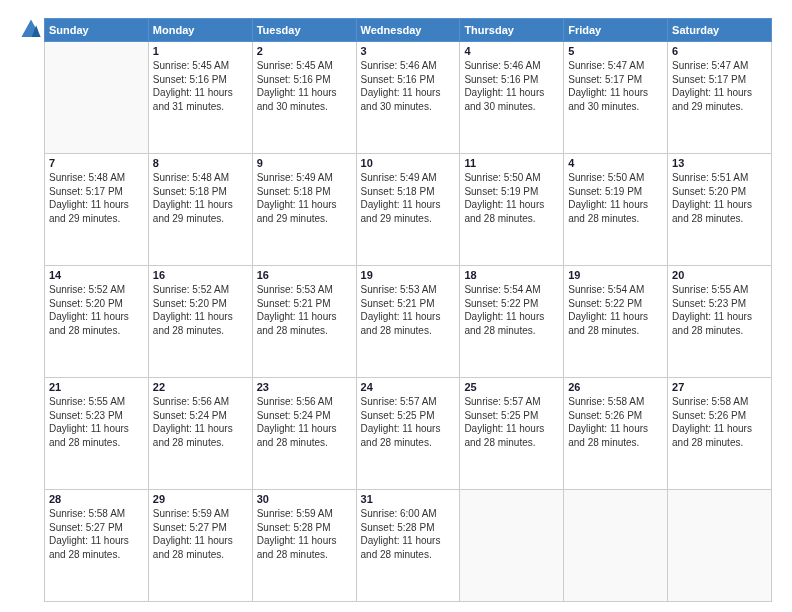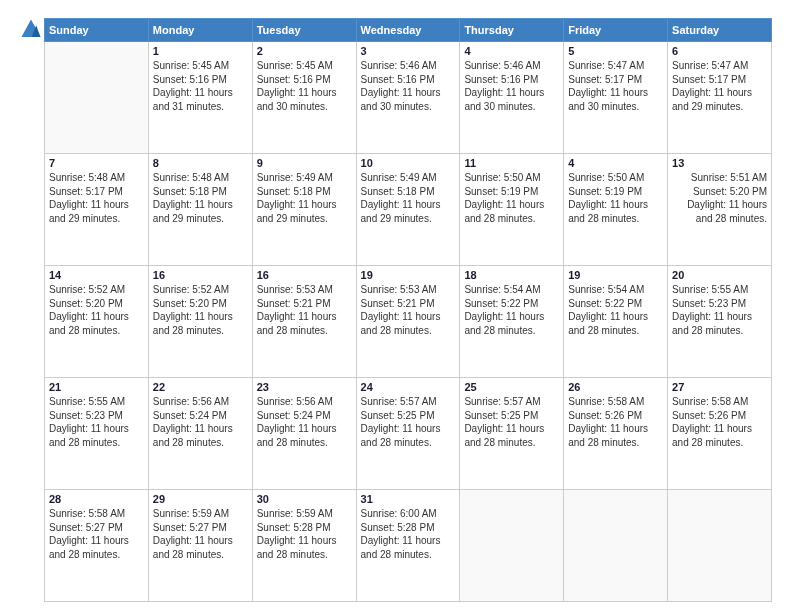--- a/index.html
+++ b/index.html
@@ -217,21 +217,21 @@
           </td>
           <td>
             <span class="day-num">4</span>
             <div class="day-info" style="white-space: pre-line;">Sunrise: 5:50 AM
 Sunset: 5:19 PM
 Daylight: 11 hours
 and 28 minutes.</div>
           </td>
           <td>
             <span class="day-num">13</span>
-            <div class="day-info" style="white-space: pre-line; text-align: right;">Sunrise: 5:51 AM
+            <div class="day-info" style="white-space: pre-line;">Sunrise: 5:51 AM
 Sunset: 5:20 PM
 Daylight: 11 hours
 and 28 minutes.</div>
           </td>
         </tr>
         <tr>
           <td>
             <span class="day-num">14</span>
             <div class="day-info" style="white-space: pre-line;">Sunrise: 5:52 AM
 Sunset: 5:20 PM

